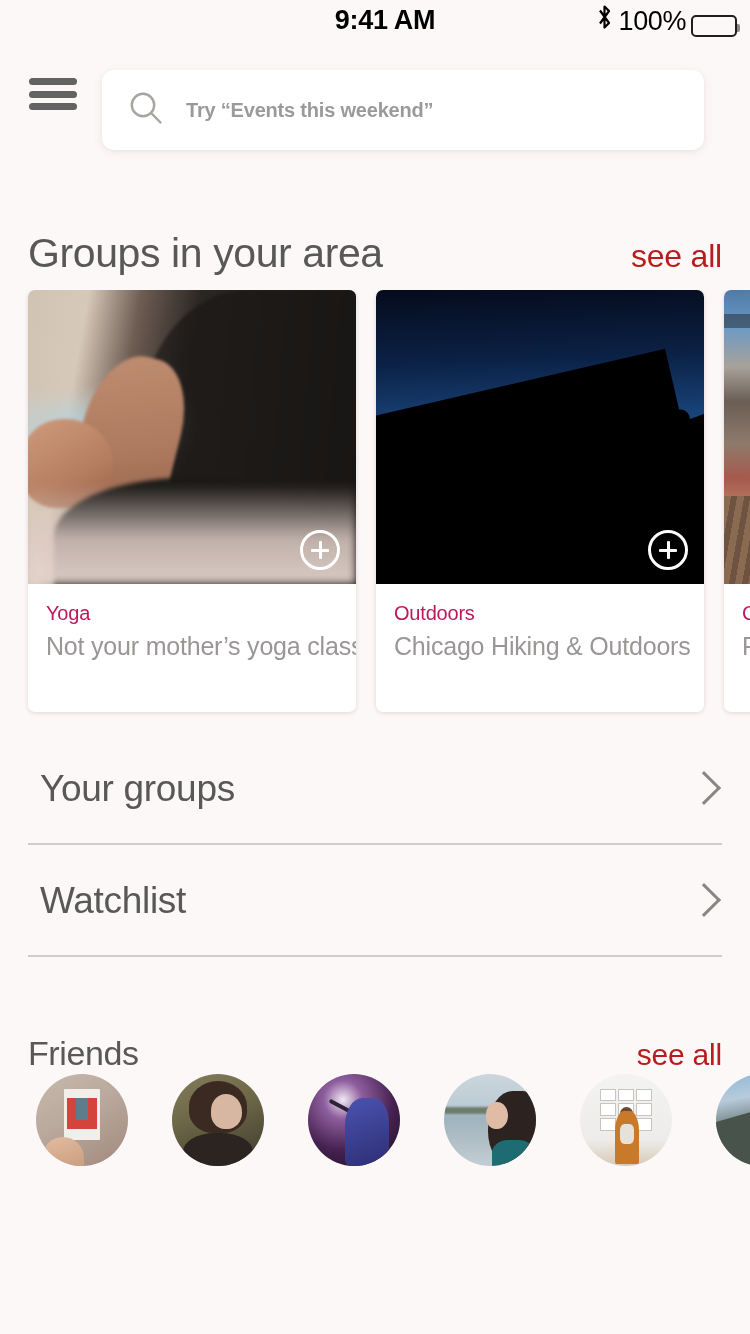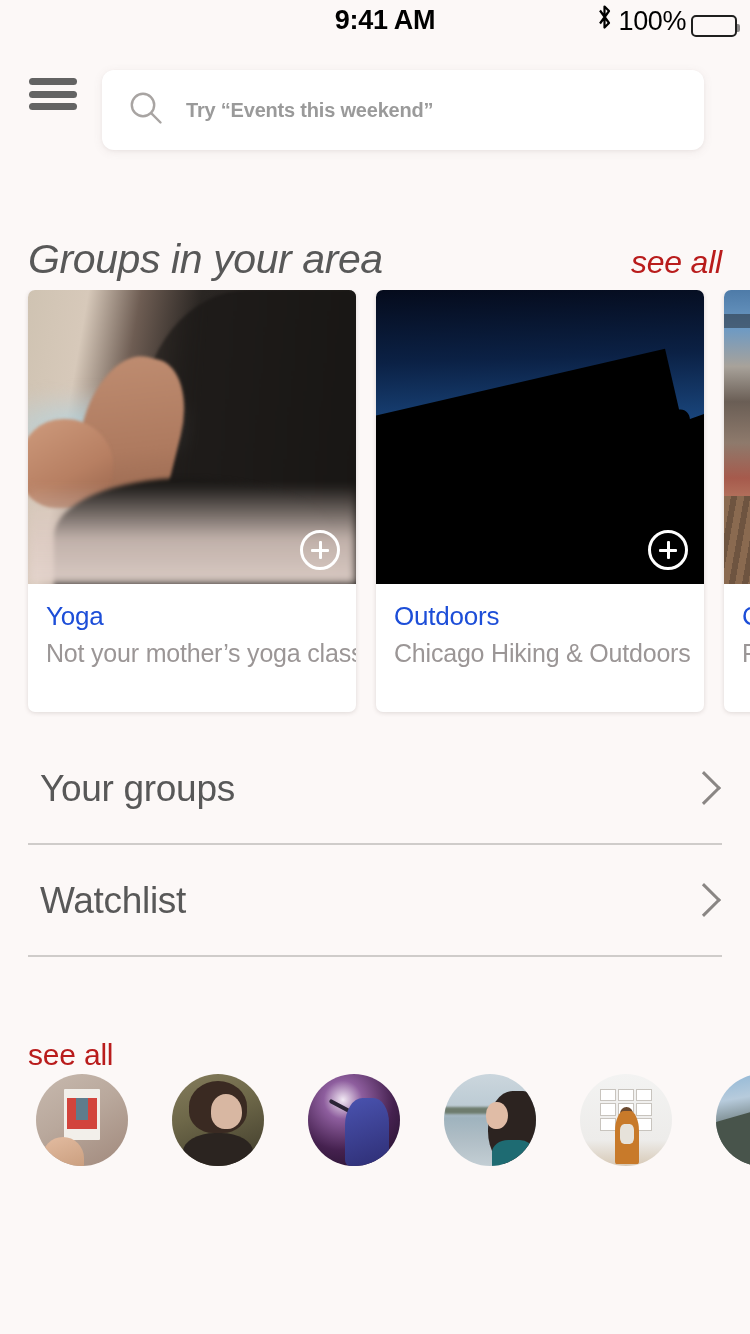--- a/index.html
+++ b/index.html
@@ -157,21 +157,21 @@
 
   
   .section-head {
     position: absolute;
     left: 28px;
     width: 694px;
     display: flex;
     align-items: baseline;
     justify-content: space-between;
   }
-  .section-head.groups { top: 196px; font-style: italic; }
+  .section-head.groups { top: 190px; }
   .section-head.friends { top: 990px; }
 
   .section-title {
     font-size: 41px;
     color: #585858;
     font-weight: 400;
     letter-spacing: -0.4px;
   }
   .section-title.small { font-size: 34px; }
   .see-all {
@@ -211,22 +211,22 @@
   .card-media {
     position: relative;
     width: 100%;
     height: 294px;
     overflow: hidden;
   }
   .card-body {
     padding: 18px 18px 0 18px;
   }
   .card-title {
-    font-size: 26px;
-    color: #1d4ed8;
+    font-size: 20px;
+    color: #be185d;
     font-weight: 400;
     letter-spacing: -0.2px;
     line-height: 1.15;
   }
   .card-sub {
     margin-top: 6px;
     font-size: 25px;
     color: #9B9696;
     font-weight: 400;
     letter-spacing: -0.2px;
@@ -589,20 +589,21 @@
     <span class="nav-label">Your groups</span>
     <span class="chev"></span>
   </div>
 
   <div class="nav-row row2">
     <span class="nav-label">Watchlist</span>
     <span class="chev"></span>
   </div>
 
   <div class="section-head friends">
+    <span class="section-title small">Friends</span>
     <span class="see-all small">see all</span>
   </div>
 
   <div class="friends-row">
 
     <div class="avatar">
       <div class="av-art av1">
         <div class="polaroid">
             <i></i>
           </div>

